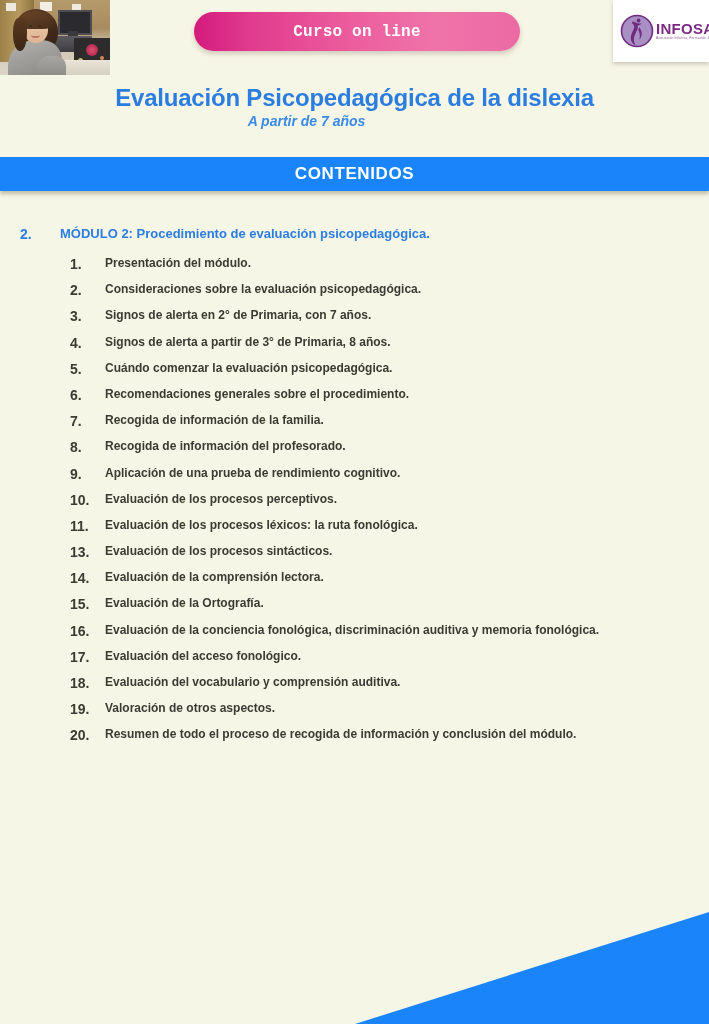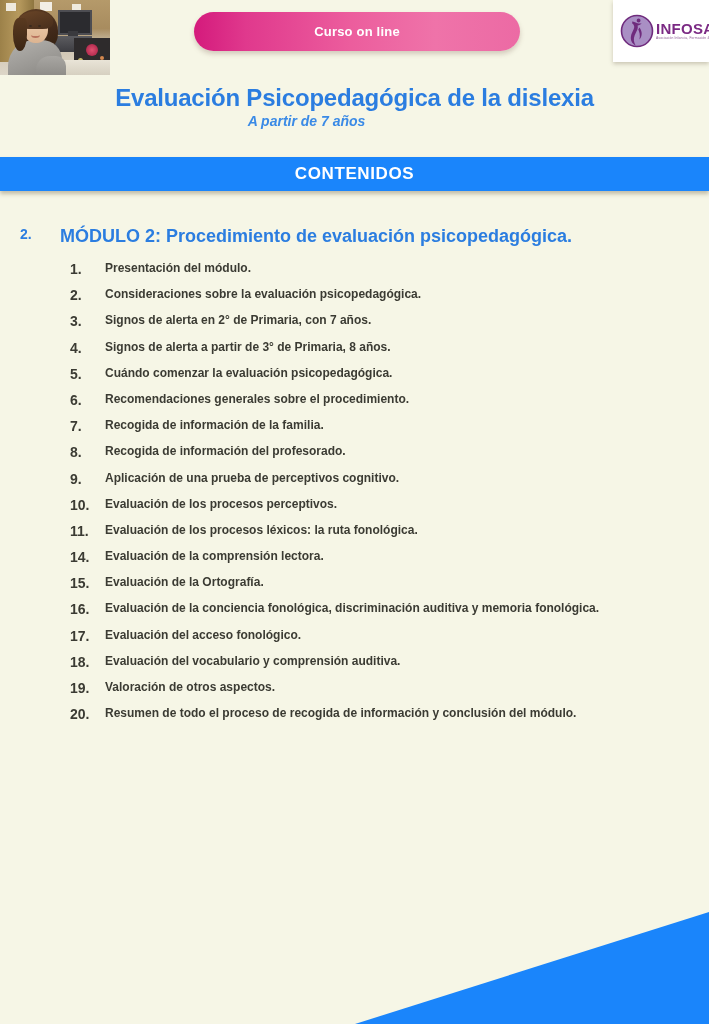--- a/index.html
+++ b/index.html
@@ -117,24 +117,24 @@
     height: 39px;
     border-radius: 20px;
     background: linear-gradient(90deg, #d41a7c 0%, #e0398d 16%, #ec5d9d 48%, #ef73a9 74%, #ec6aa4 100%);
     box-shadow: 0 3px 5px rgba(120,90,80,0.28);
     display: flex;
     align-items: center;
     justify-content: center;
   }
   .course-pill-label {
     color: #ffffff;
-    font-size: 13px;
+    font-size: 16px;
     font-weight: bold;
     letter-spacing: 0.2px;
-    font-family: Liberation Sans, sans-serif;
+    font-family: Liberation Mono, monospace;
   }
 
   
   .logo-box {
     position: absolute;
     left: 613px;
     top: 0;
     width: 96px;
     height: 62px;
     background: #ffffff;
@@ -236,21 +236,21 @@
   .module-head-num {
     color: #2b7de0;
     font-size: 14px;
     font-weight: bold;
     width: 40px;
     flex: 0 0 40px;
     font-family: "Liberation Sans", sans-serif;
   }
   .module-head-text {
     color: #2b7de0;
-    font-size: 18px;
+    font-size: 13px;
     font-weight: bold;
     font-family: "Liberation Sans", sans-serif;
   }
   .sub-list {
     padding-left: 70px;
   }
   .sub-item {
     display: flex;
     align-items: flex-start;
     margin-bottom: 10.2px;
@@ -372,29 +372,33 @@
       <div class="sub-item">
         <span class="sub-num">7.</span>
         <span class="sub-text">Recogida de información de la familia.</span>
       </div>
       <div class="sub-item">
         <span class="sub-num">8.</span>
         <span class="sub-text">Recogida de información del profesorado.</span>
       </div>
       <div class="sub-item">
         <span class="sub-num">9.</span>
-        <span class="sub-text">Aplicación de una prueba de perceptivos cognitivo.</span>
+        <span class="sub-text">Aplicación de una prueba de rendimiento cognitivo.</span>
       </div>
       <div class="sub-item">
         <span class="sub-num">10.</span>
         <span class="sub-text">Evaluación de los procesos perceptivos.</span>
       </div>
       <div class="sub-item">
         <span class="sub-num">11.</span>
         <span class="sub-text">Evaluación de los procesos léxicos: la ruta fonológica.</span>
+      </div>
+      <div class="sub-item">
+        <span class="sub-num">13.</span>
+        <span class="sub-text">Evaluación de los procesos sintácticos.</span>
       </div>
       <div class="sub-item">
         <span class="sub-num">14.</span>
         <span class="sub-text">Evaluación de la comprensión lectora.</span>
       </div>
       <div class="sub-item">
         <span class="sub-num">15.</span>
         <span class="sub-text">Evaluación de la Ortografía.</span>
       </div>
       <div class="sub-item">

